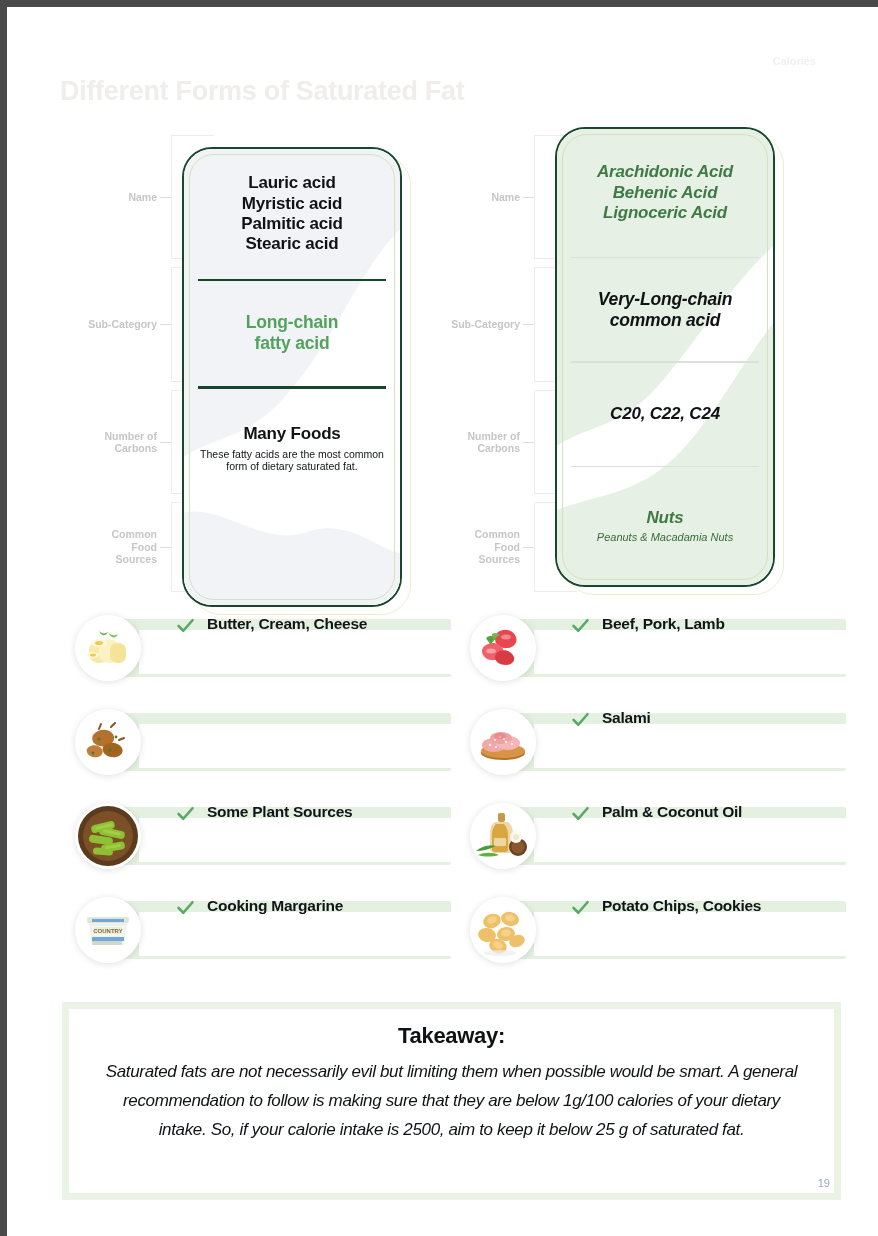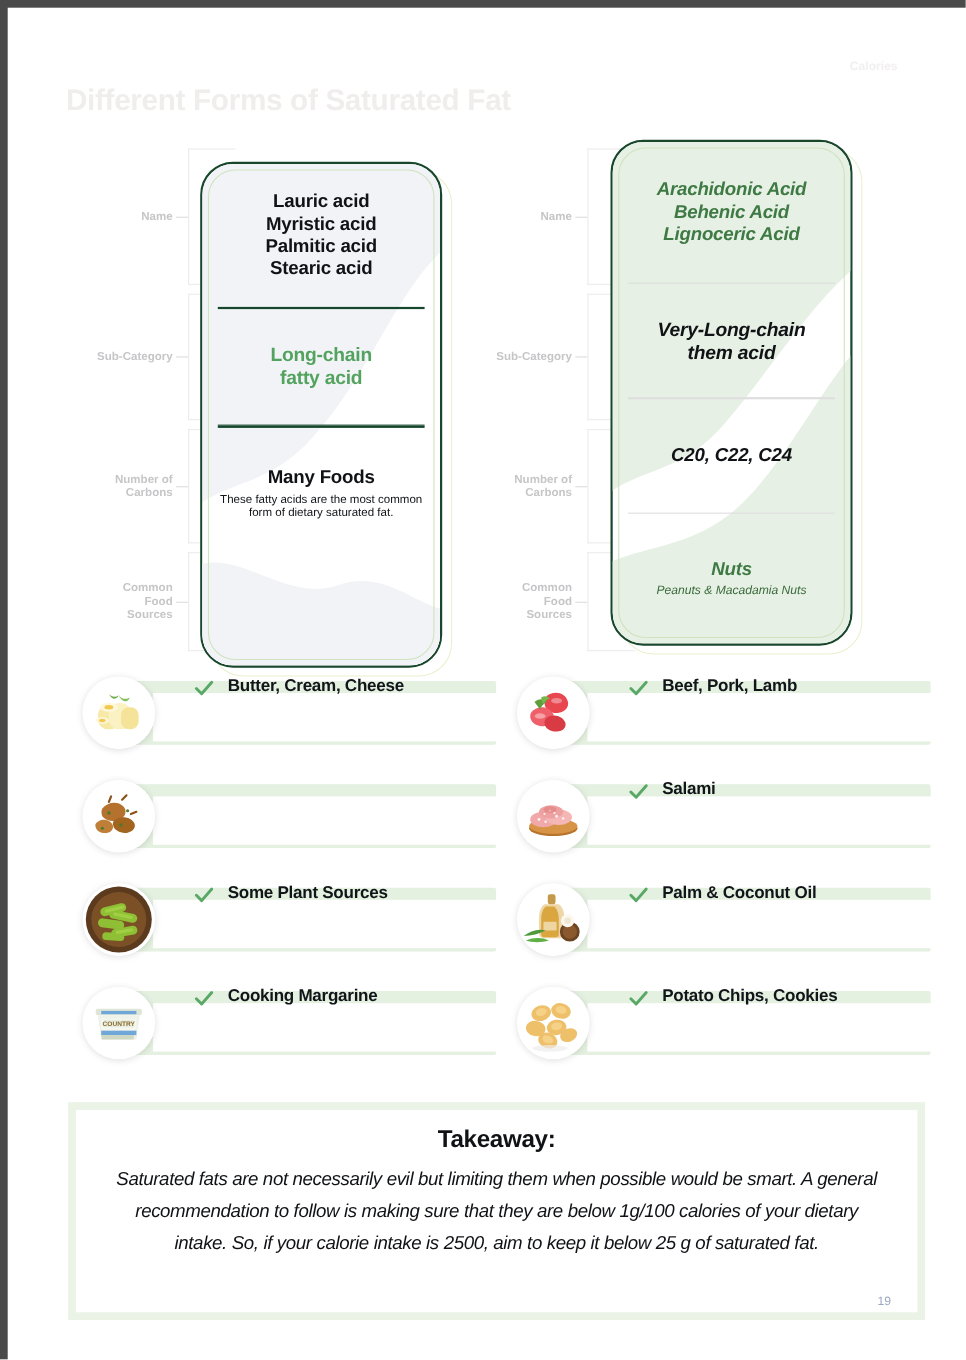--- a/index.html
+++ b/index.html
@@ -264,21 +264,21 @@
   .takeaway-body {
     text-align: center;
     font-size: 17px;
     font-style: italic;
     line-height: 1.72;
     color: #101216;
     letter-spacing: -0.35px;
   }
   .page-num {
     position: absolute;
-    right: 24px; bottom: 4px;
+    right: 4px; bottom: 4px;
     font-size: 11px;
     font-weight: 400;
     color: #9aa7c2;
     text-align: right;
   }
 </style>
 </head>
 <body>
 
 <div id="page">
@@ -384,21 +384,21 @@
           <div class="card-inner-ring"></div>
           <div class="card-body">
             <div class="cell c-name">
               <div class="cell-main t-dgreen" style="white-space:pre-line;">Arachidonic Acid
 Behenic Acid
 Lignoceric Acid</div>
             </div>
             <div class="divider"></div>
             <div class="cell c-sub">
               <div class="cell-main big t-dark" style="white-space:pre-line;">Very-Long-chain
-them acid</div>
+common acid</div>
             </div>
             <div class="divider"></div>
             <div class="cell c-carb">
               <div class="cell-main t-dark">C20, C22, C24</div>
             </div>
             <div class="divider"></div>
             <div class="cell c-src">
               <div class="cell-main t-dgreen">Nuts</div>
               <div class="cell-sub green">Peanuts &amp; Macadamia Nuts</div>
             </div>

